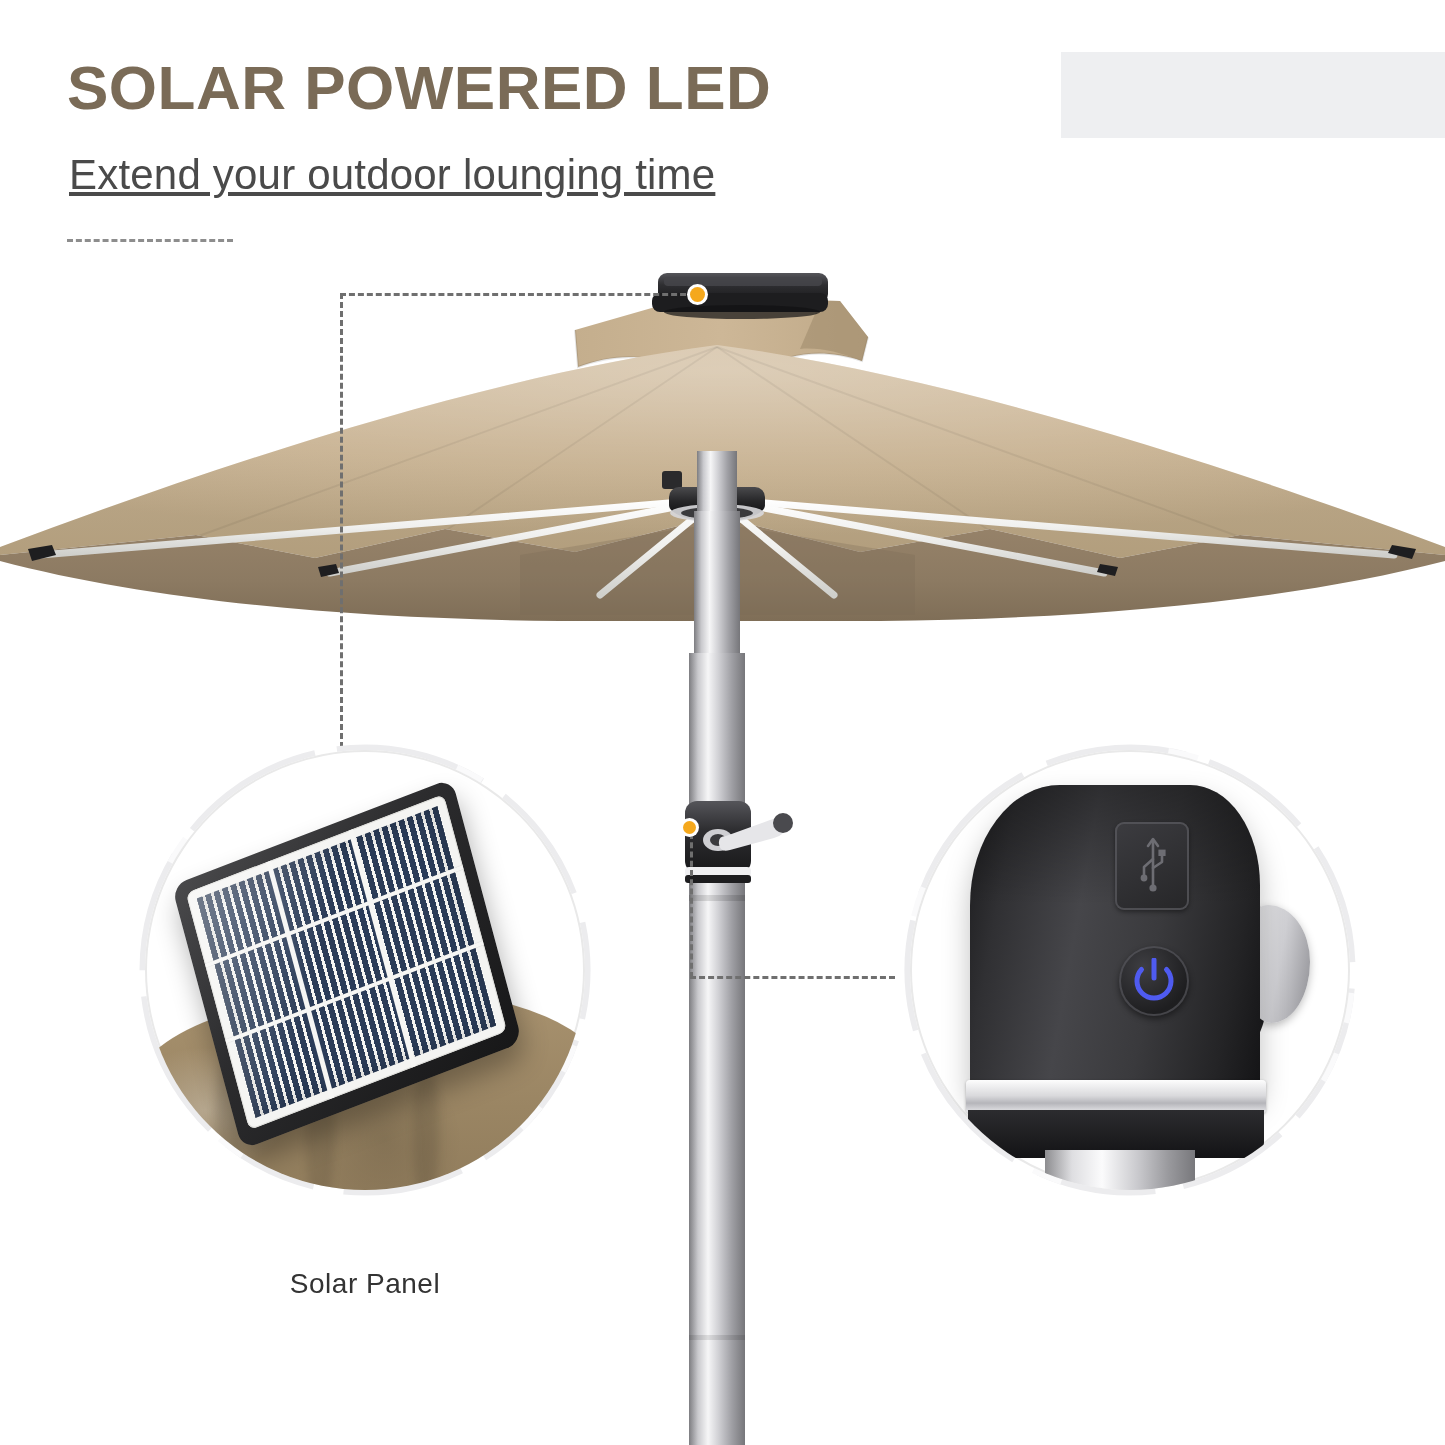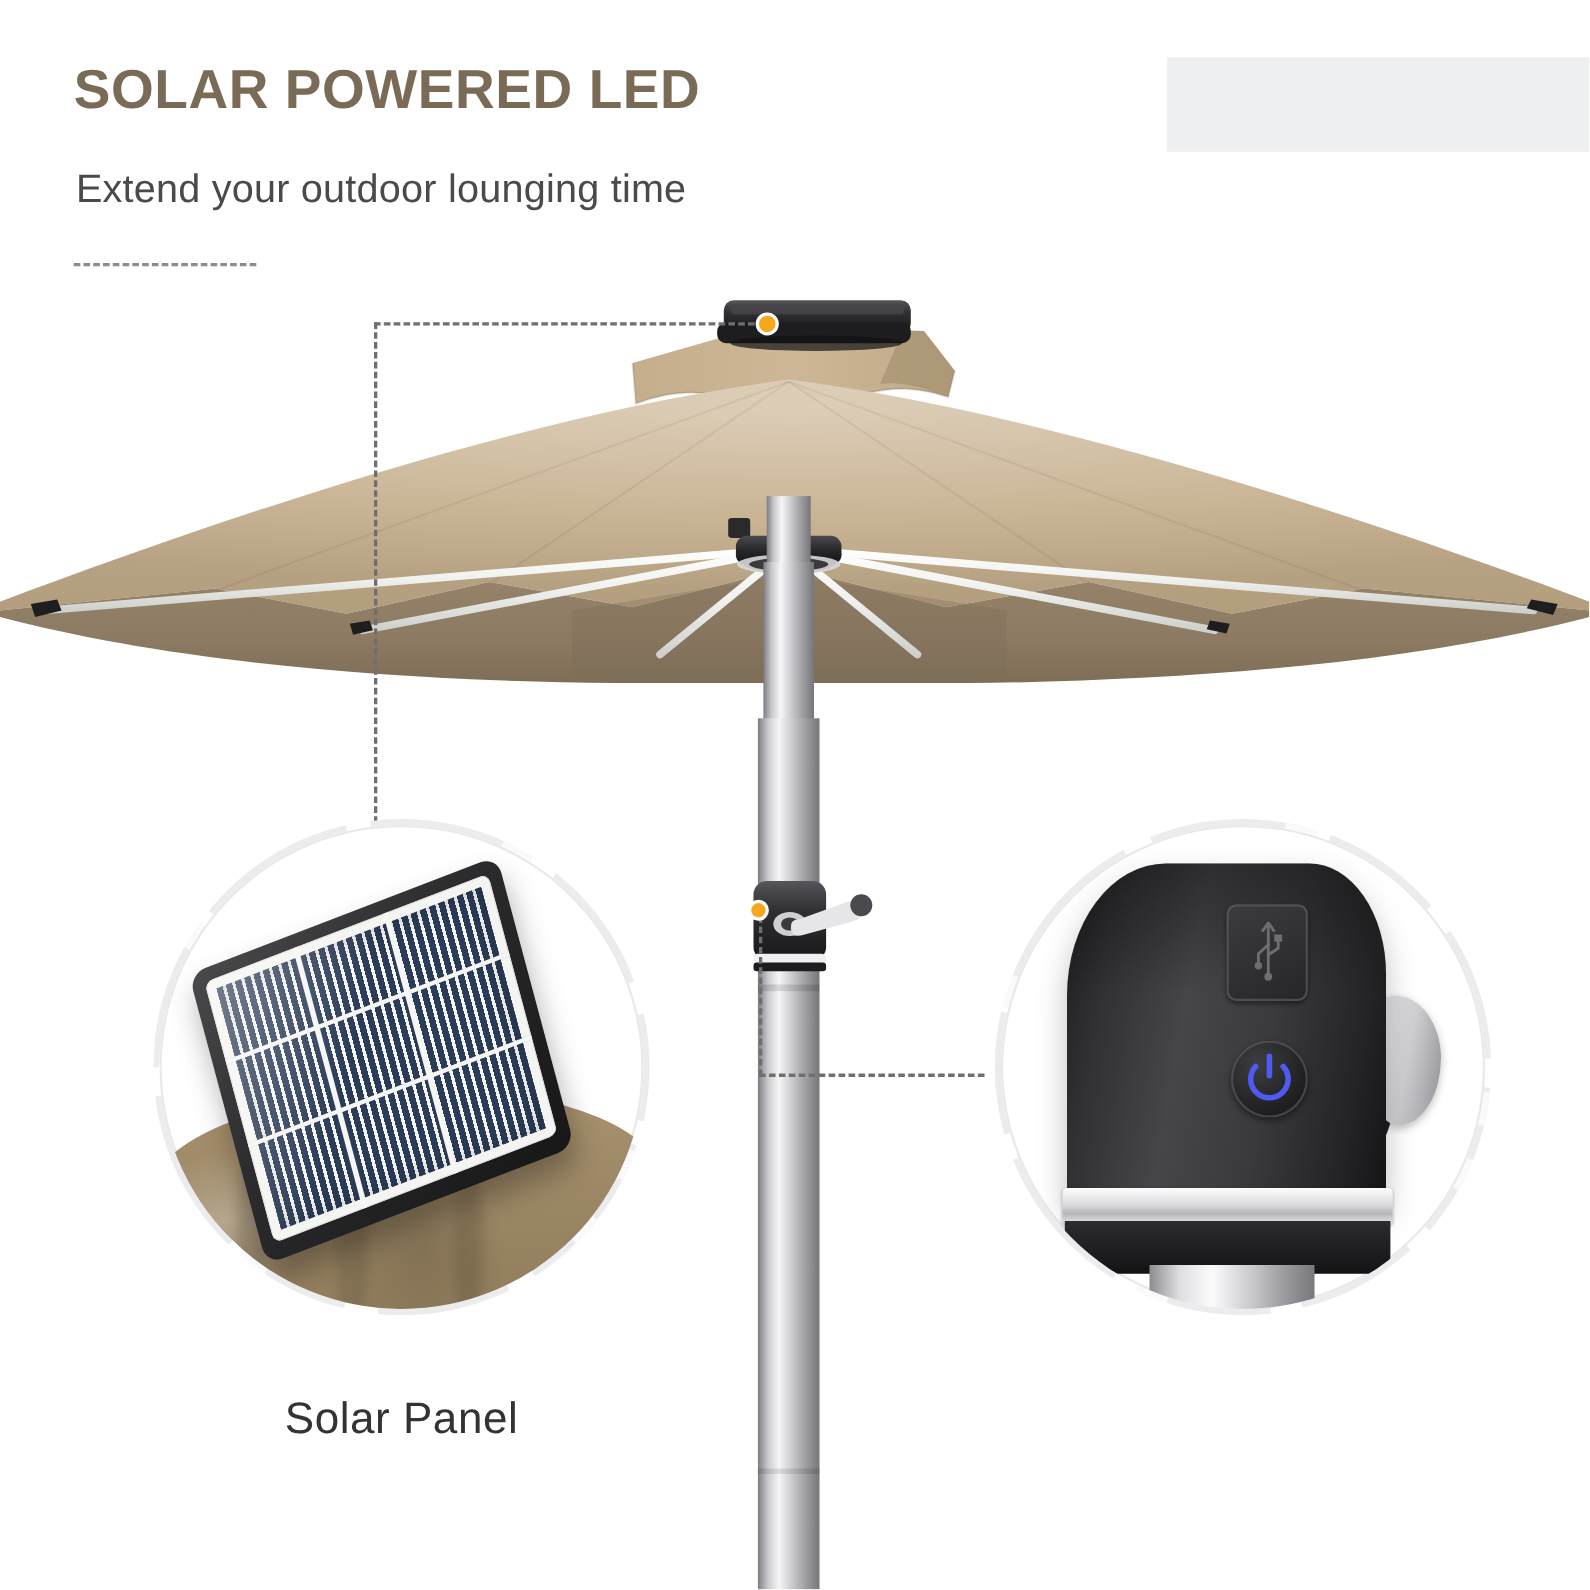--- a/index.html
+++ b/index.html
@@ -12,36 +12,36 @@
 
   
   .grey-plate{
     position:absolute;left:1061px;top:52px;width:384px;height:86px;
     background:#eeeff1;
   }
 
   
   .headline{
     position:absolute;left:67px;top:56px;
-    font-size:50px;line-height:1.02;font-weight:700;letter-spacing:.5px;
+    font-size:62px;line-height:1.02;font-weight:700;letter-spacing:.5px;
     color:#7a6b57;white-space:nowrap;
   }
   .subhead{
     position:absolute;left:69px;top:152px;
-    font-size:36px;line-height:1.1;font-weight:300;letter-spacing:.2px;
-    color:#4a4a4a;white-space:nowrap;
+    font-size:42px;line-height:1.1;font-weight:300;letter-spacing:.2px;
+    color:#4a4a4a;white-space:nowrap;text-decoration:underline;
   }
   .rule{
     position:absolute;left:67px;top:239px;width:166px;height:0;
     border-top:3px dashed #8d8d8d;
   }
 
   
   .caption{
-    position:absolute;font-size:40px;font-weight:300;color:#333;
+    position:absolute;font-size:28px;font-weight:300;color:#333;
     letter-spacing:.5px;text-align:center;white-space:nowrap;
   }
   .cap-solar{left:0;top:1268px;width:730px;}
   .cap-switch{left:730px;top:1268px;width:715px;}
 
   
   .lead{position:absolute;background:transparent;}
   .lead-h1{left:340px;top:293px;width:355px;height:0;border-top:3px dashed #6f6f6f;}
   .lead-v1{left:340px;top:293px;width:0;height:455px;border-left:3px dashed #6f6f6f;}
   .lead-v2{left:690px;top:833px;width:0;height:145px;border-left:3px dashed #6f6f6f;}

